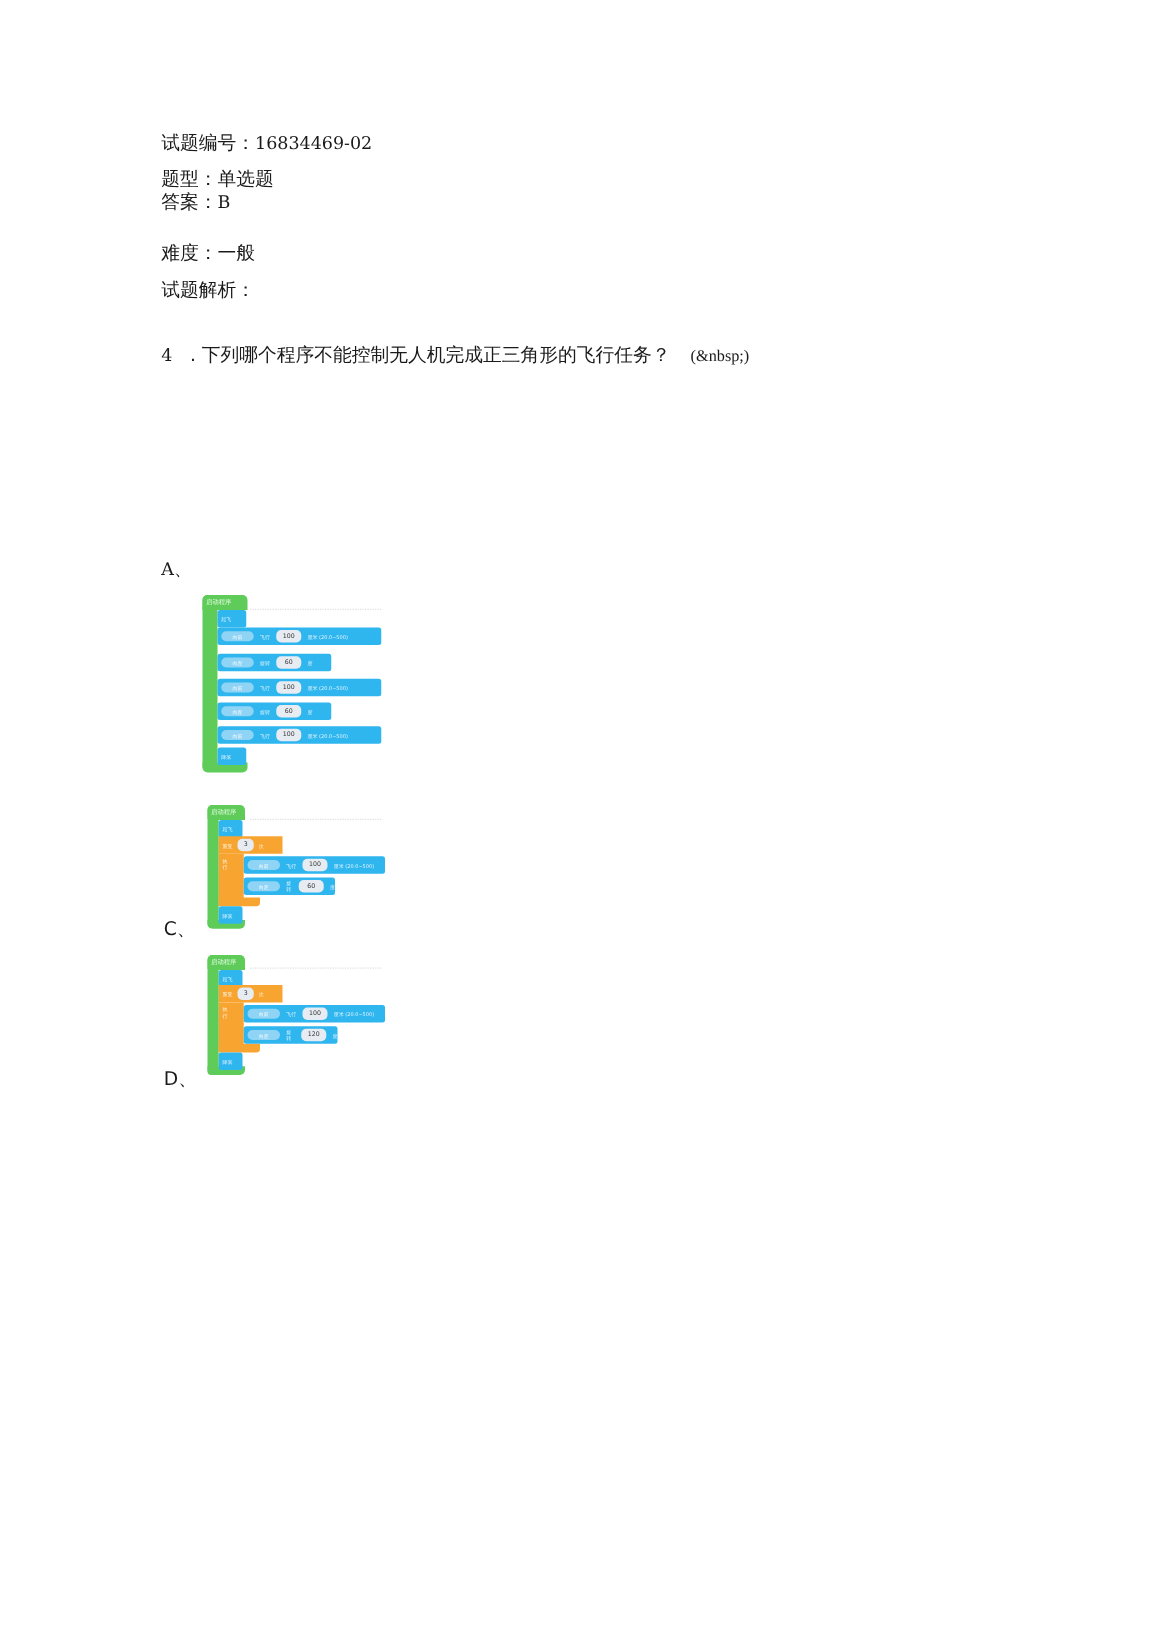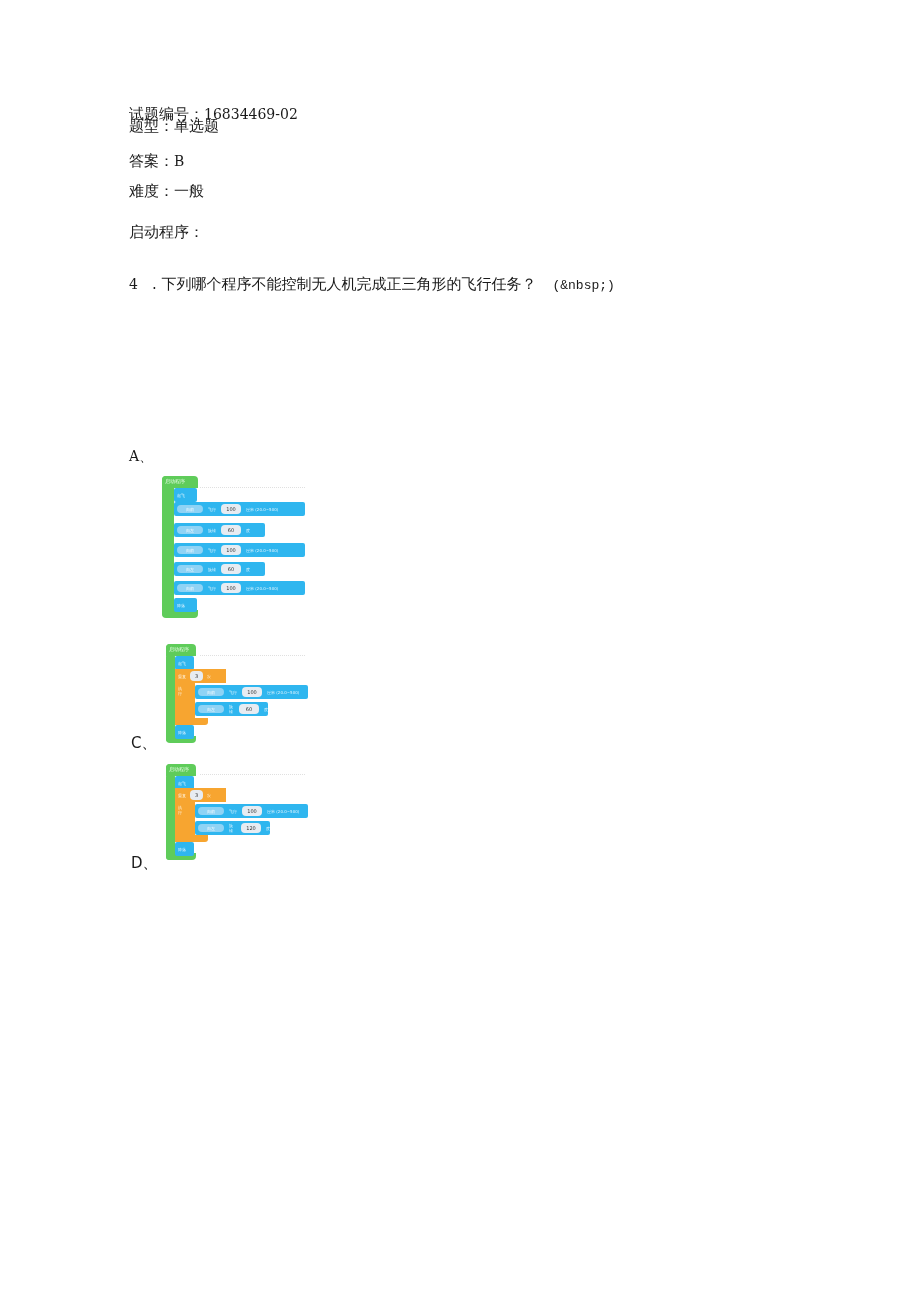--- a/index.html
+++ b/index.html
@@ -3,21 +3,21 @@
 <meta charset="utf-8">
 <style>
   html, body { margin: 0; padding: 0; background: #ffffff; }
   body { width: 920px; height: 1301px; position: relative; overflow: hidden;
          font-family: "DejaVu Sans", "Liberation Sans", sans-serif; color: #1a1a1a; }
   .meta-line { position: absolute; left: 129px; font-size: 15px; line-height: 20px; white-space: nowrap; }
   .meta-line .lbl { font-family: Liberation Sans, sans-serif; }
   .meta-line .val { font-family: "DejaVu Serif", "Liberation Serif", serif; font-size: 14px; }
   .question { position: absolute; left: 129px; top: 274px; font-size: 15px; line-height: 20px; white-space: nowrap; }
   .question .num { font-family: "DejaVu Serif", serif; font-size: 14px; margin-right: 14px; }
-  .question .nbsp { font-family: Liberation Mono, monospace; font-size: 13px; margin-left: 16px; }
+  .question .nbsp { font-family: Liberation Serif, serif; font-size: 13px; margin-left: 16px; }
   .opt-label { position: absolute; font-size: 15px; line-height: 20px; }
   .opt-label.serif { font-family: "DejaVu Serif", serif; font-size: 14px; }
 
   
   .prog { position: absolute; }
   .blk { position: absolute; border-radius: 3px; }
   .green { background: #5fcc5a; }
   .orange { background: #f7a530; }
   .hat { position: absolute; background: #5fcc5a; border-radius: 4px 4px 0 0;
          font-size: 5px; color: #eaffea; padding: 2px 3px; white-space: nowrap; }
@@ -32,31 +32,31 @@
   .orow { position: absolute; height: 14px; background: #f7a530; display:flex; align-items:center; gap:4px; padding-left:3px; }
   .oword { font-size: 4px; color: #fff3de; }
   .dotline { position: absolute; border-top: 1px dotted #e0e0e0; }
 </style>
 </head>
 <body>
 
 <div class="meta-line" style="top:104px">
   <span class="lbl">试题编号：</span><span class="val">16834469-02</span>
 </div>
-<div class="meta-line" style="top:116px">
+<div class="meta-line" style="top:133px">
   <span class="lbl">题型：</span><span class="lbl">单选题</span>
 </div>
 <div class="meta-line" style="top:151px">
   <span class="lbl">答案：</span><span class="val">B</span>
 </div>
-<div class="meta-line" style="top:181px">
+<div class="meta-line" style="top:192px">
   <span class="lbl">难度：</span><span class="lbl">一般</span>
 </div>
 <div class="meta-line" style="top:222px">
-  <span class="lbl">启动程序：</span>
+  <span class="lbl">试题解析：</span>
 </div>
 
 <div class="question">
   <span class="num">4</span><span>. 下列哪个程序不能控制无人机完成正三角形的飞行任务？</span><span class="nbsp">(&amp;nbsp;)</span>
 </div>
 
 <div class="opt-label serif" style="left:129px; top:446px;">A、</div>
 <div class="prog" style="left:0; top:0;">
   <div class="dotline" style="left:200px; top:487px; width:105px;"></div>
 

